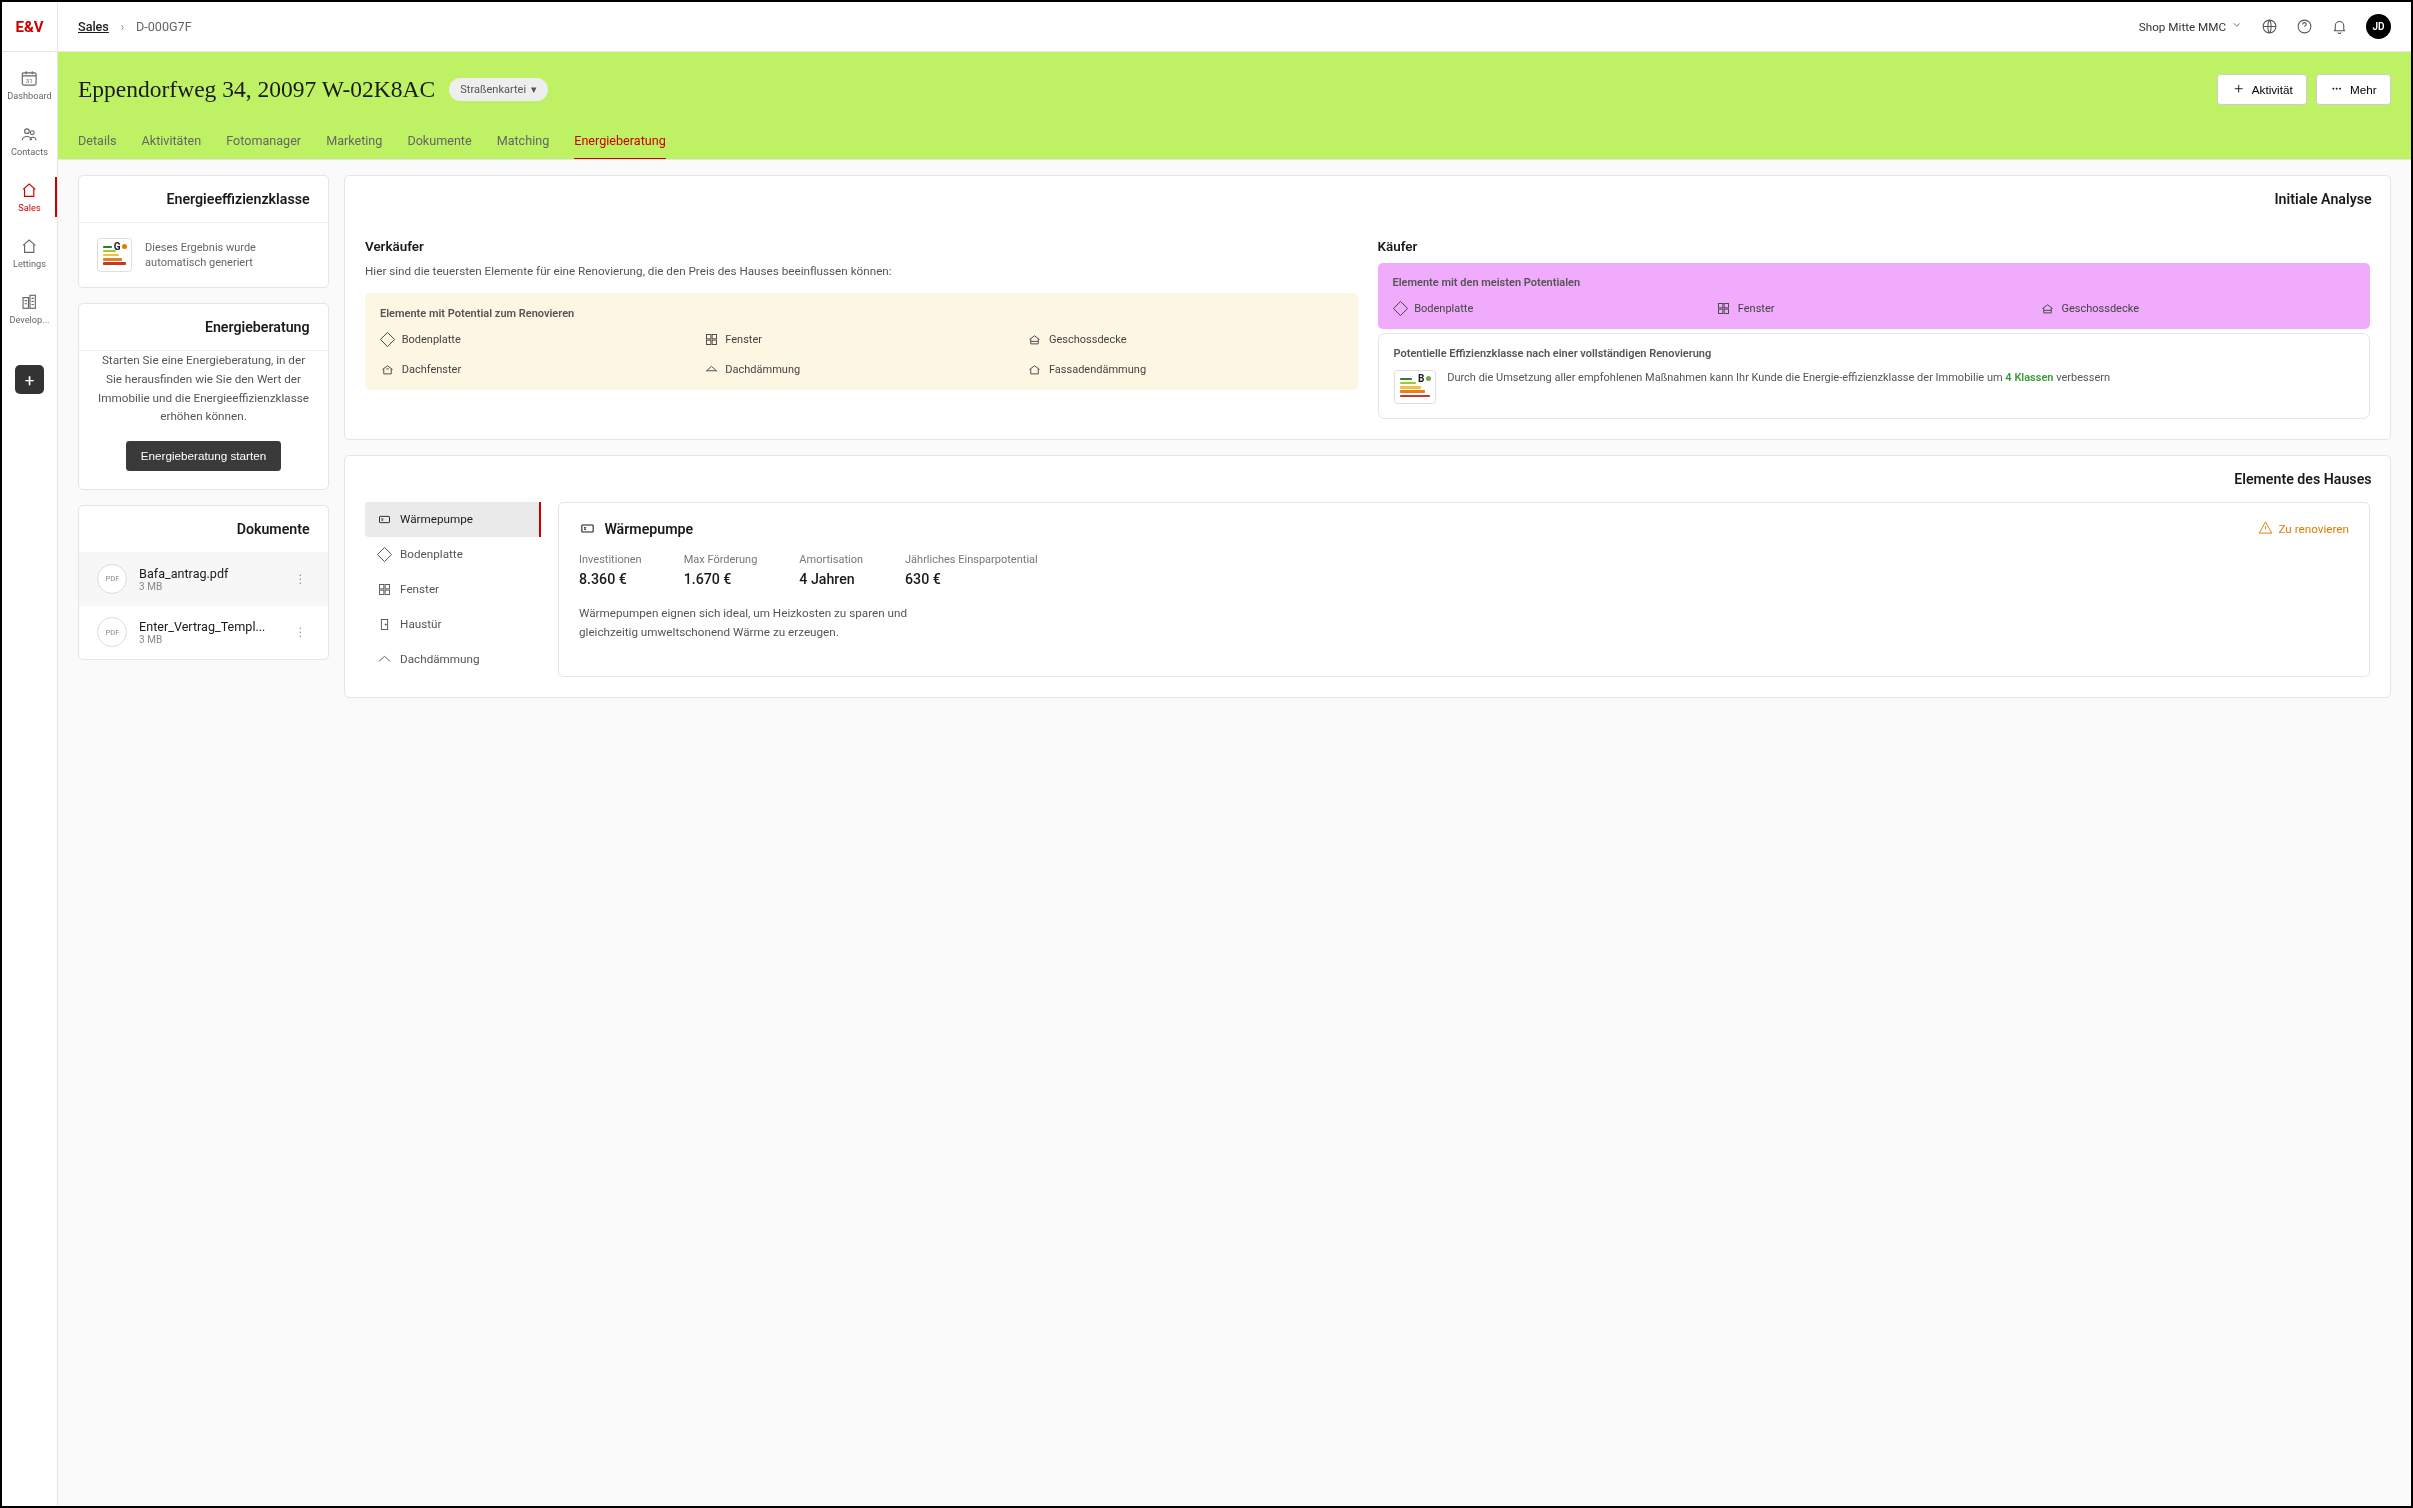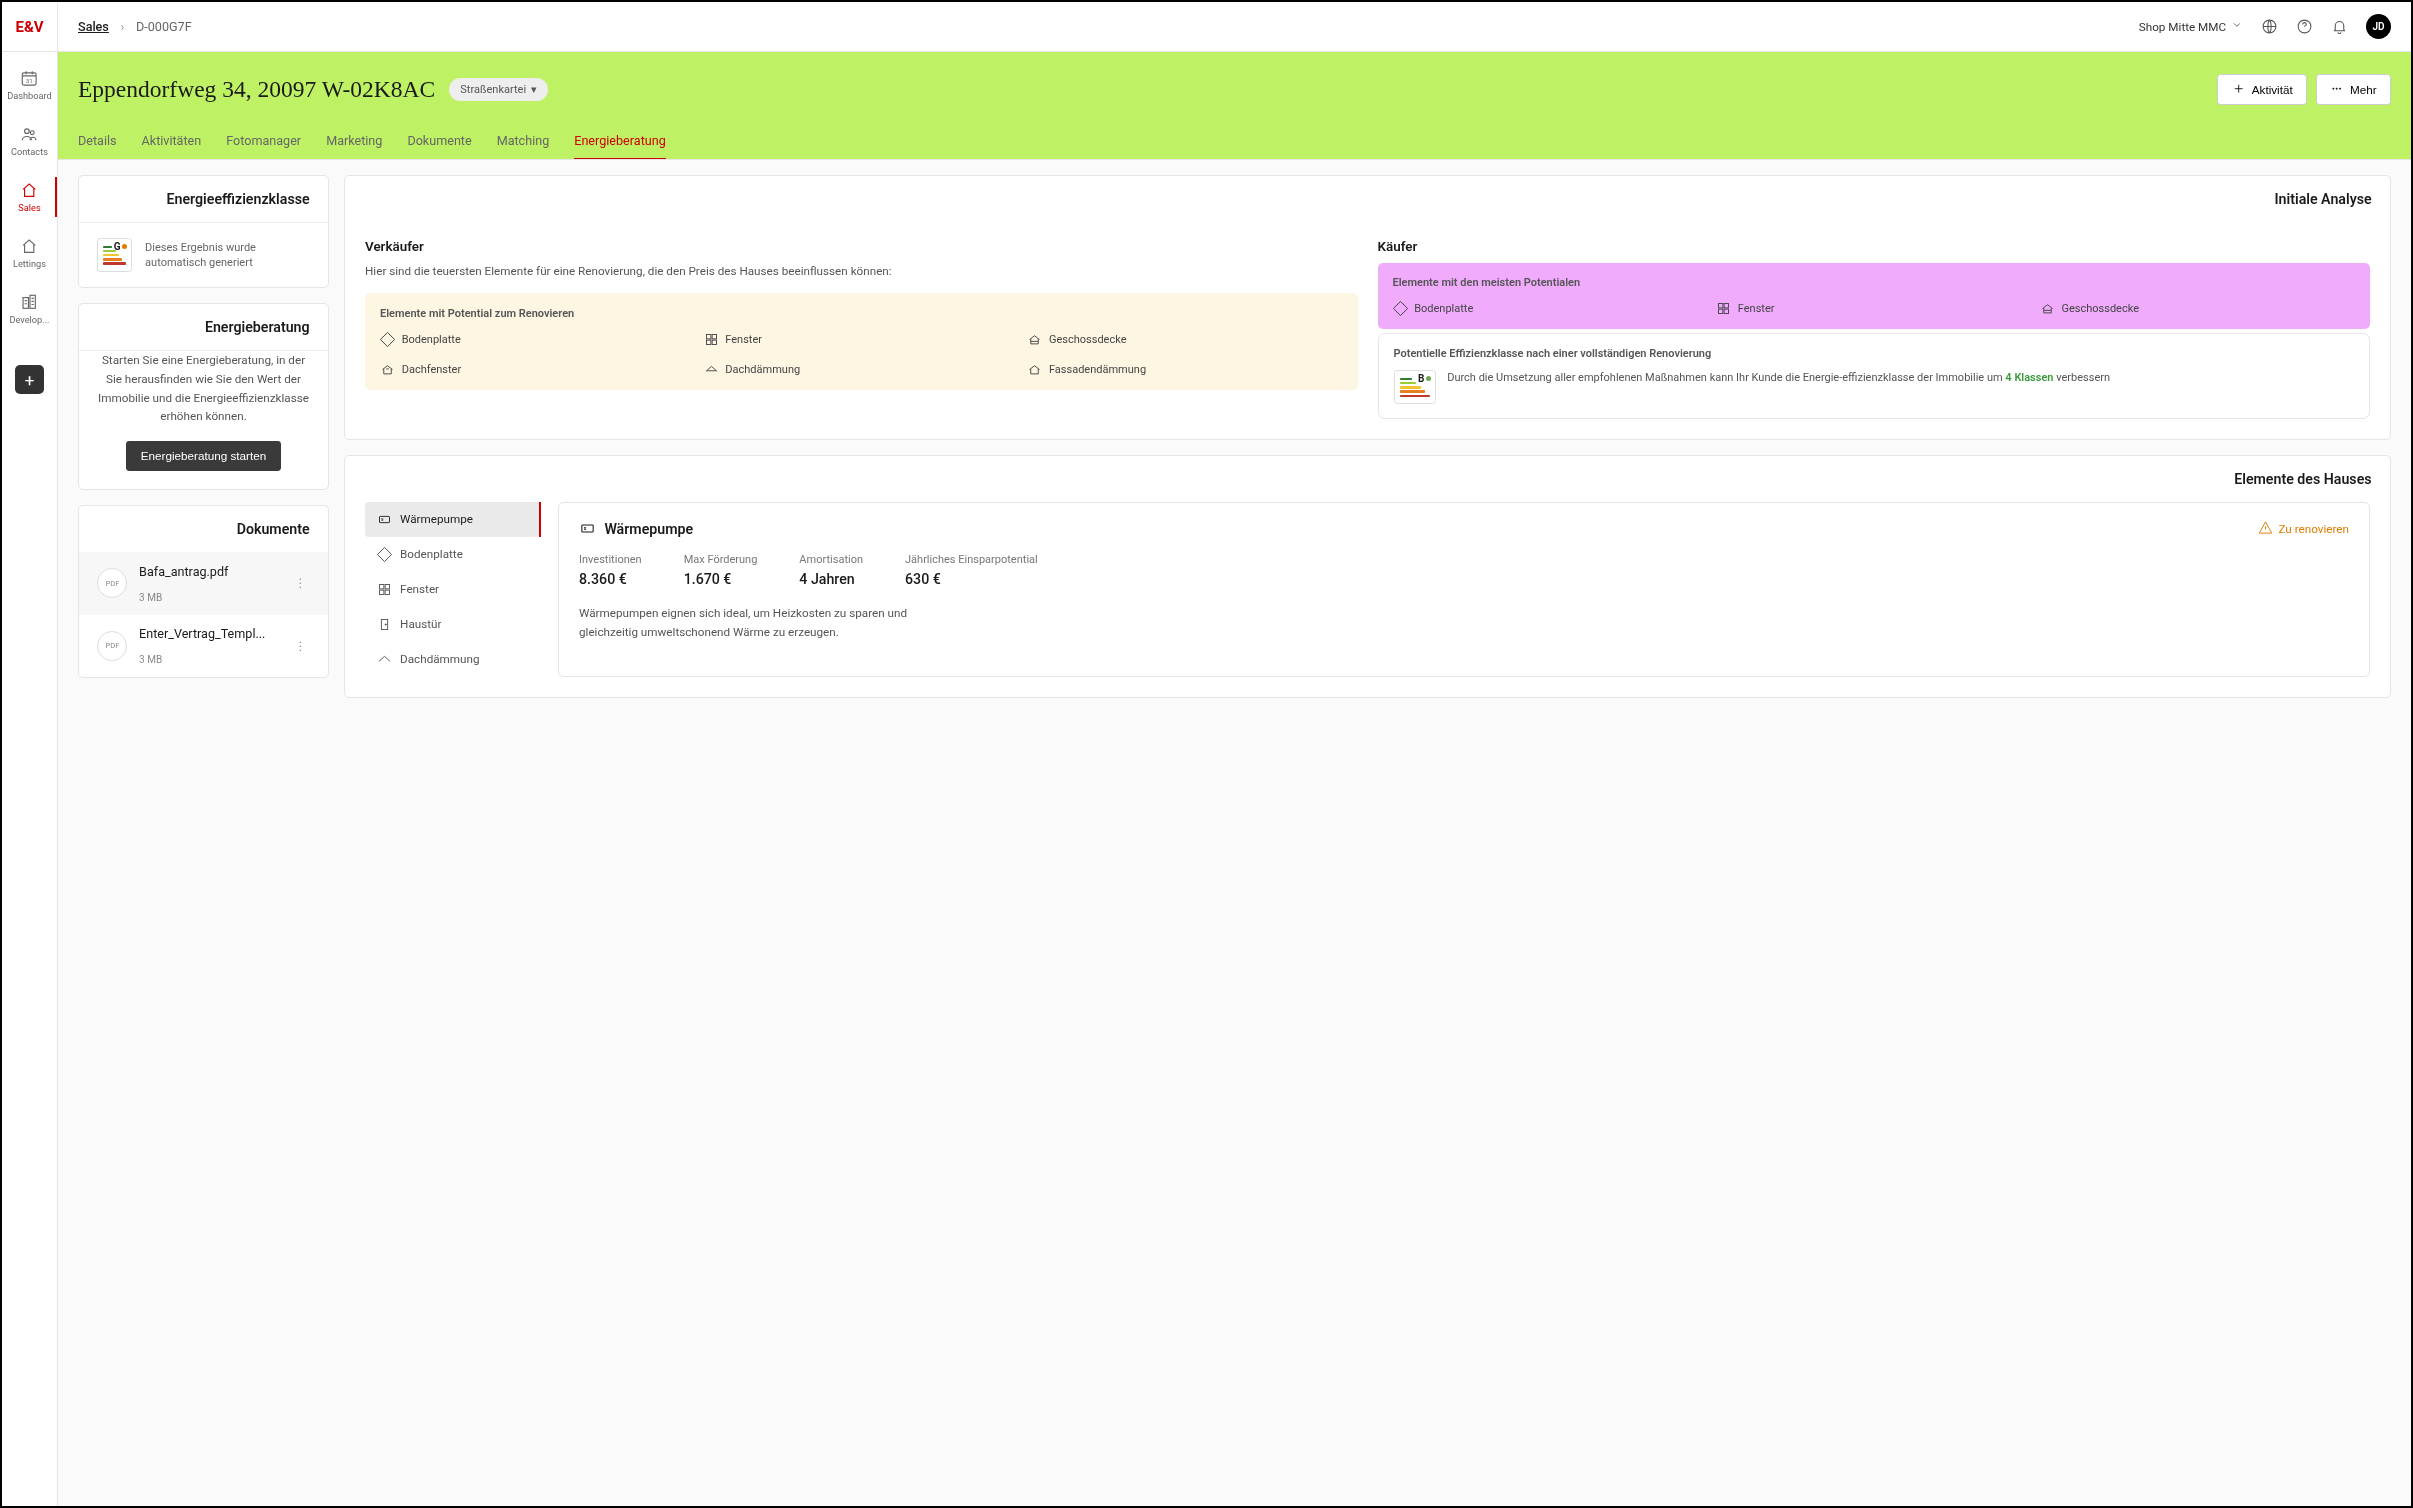--- a/index.html
+++ b/index.html
@@ -46,21 +46,21 @@
 .rating-badge .letter { position: absolute; top: 1.7px; right: 3.4px; font-size: 10px; font-weight: 700; display: flex; align-items: center; gap: 1.7px; }
 .rating-badge .dot { width: 5px; height: 5px; border-radius: 50%; display: inline-block; }
 .rating-text { color: #666; font-size: 11px; line-height: 1.4; }
 .advice-body { padding: 0 18.4px 18.4px; text-align: center; color: #555; font-size: 11.7px; line-height: 1.6; }
 .btn-dark { background: #3a3a3a; color: #fff; border: none; border-radius: 3.4px; padding: 8.4px 15px; cursor: pointer; font-size: 11.7px; margin-top: 15px; }
 .doc-row { display: flex; align-items: center; gap: 11.7px; padding: 11.7px 18.4px; }
 .doc-row:nth-child(even) { background: #f7f7f7; }
 .doc-icon { width: 30px; height: 30px; border: 0.8px solid #ddd; border-radius: 50%; display: flex; align-items: center; justify-content: center; font-size: 7.5px; color: #888; background: #fff; flex-shrink: 0; }
 .doc-info { flex: 1; overflow: hidden; }
 .doc-name { font-size: 12.6px; white-space: nowrap; overflow: hidden; text-overflow: ellipsis; }
-.doc-size { color: #888; font-size: 10px; margin-top: 13px; }
+.doc-size { color: #888; font-size: 10px; margin-top: 0; }
 .doc-more { cursor: pointer; color: #888; padding: 3.4px; }
 .analysis { padding: 0 20px 20px; }
 .analysis-cols { display: flex; gap: 20px; margin-top: 17px; }
 .analysis-col { flex: 1; }
 .analysis-col h4 { font-size: 13.4px; font-weight: 600; margin-bottom: 8.4px; }
 .analysis-col p { color: #555; line-height: 1.5; margin-bottom: 13.4px; font-size: 11.7px; }
 .element-box { border-radius: 5px; padding: 13.4px 15px; }
 .element-box.yellow { background: #fdf6e3; }
 .element-box.green { background: #f0abfc; }
 .element-box-title { font-size: 11px; font-weight: 600; color: #555; margin-bottom: 11.7px; }

